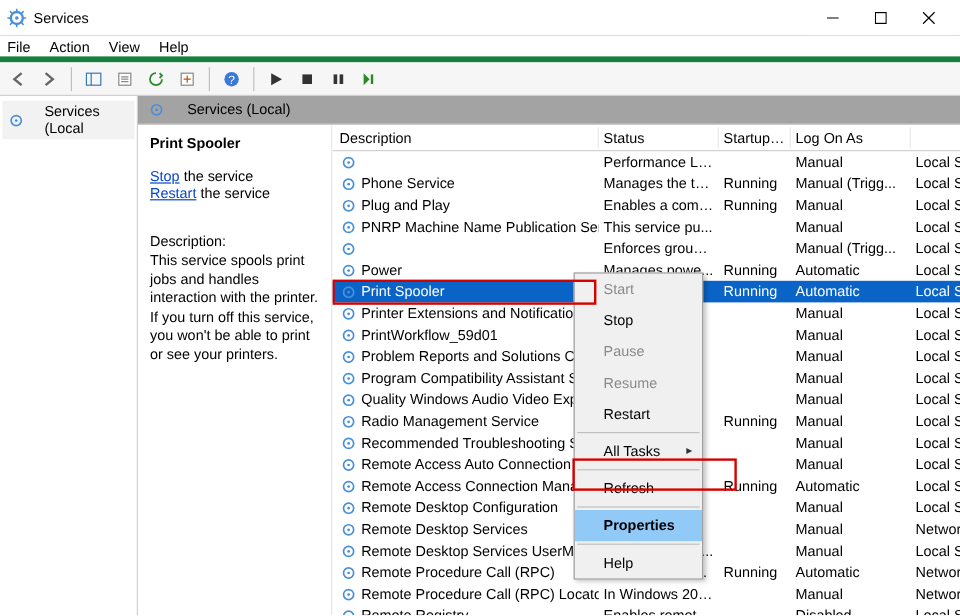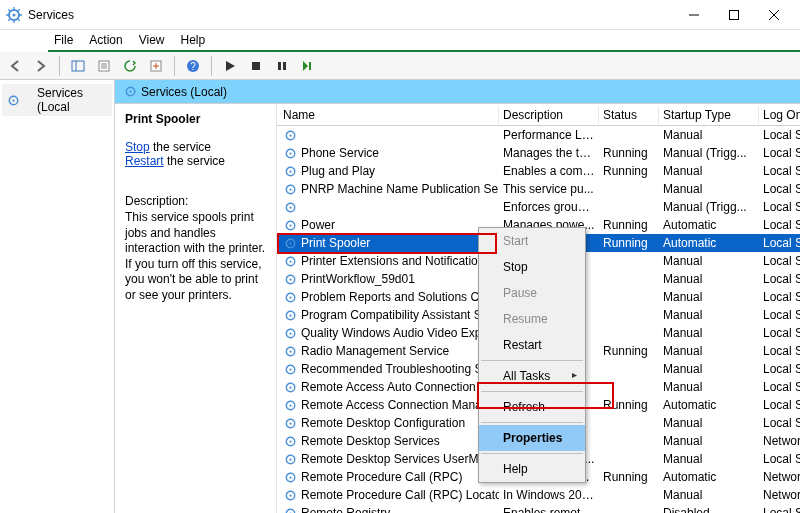--- a/index.html
+++ b/index.html
@@ -28,23 +28,22 @@
     width: 40px; height: 28px; display:flex; align-items:center; justify-content:center;
     background:#fff;
   }
   .win-btn svg { display:block; }
   
   .menubar {
     display: flex;
     padding: 2px 6px;
     gap: 16px;
     height: 22px;
-    border-bottom: 2px solid #15803d;
+    border-bottom: 5px solid #15803d;
     align-items:center;
-    margin-left:48px;
   }
   
   .toolbar {
     height: 28px;
     display: flex;
     align-items: center;
     gap: 4px;
     padding: 0 4px;
     border-bottom: 1px solid #cfcfcf;
     background: #f6f6f6;
@@ -71,24 +70,24 @@
     display:flex; align-items:center; gap:16px; padding:2px 4px;
     background:#f2f2f2;
   }
   .right-pane {
     flex:1;
     display:flex;
     flex-direction:column;
     overflow:hidden;
   }
   .right-header {
-    background:#7dd3fc;
+    background:#a3a3a3;
     border-bottom:1px solid #cfcfcf;
     padding:4px 8px;
-    display:flex; align-items:center; gap:3px;
+    display:flex; gap:18px;
     font-weight:normal;
   }
   .right-content {
     flex:1;
     display:flex;
     overflow:hidden;
     border-top:none;
   }
   .desc-col {
     width:162px;
@@ -313,21 +312,20 @@
         </div>
         <div>
           <span class="link">Restart</span><span> the service</span>
         </div>
         <div class="desc-label">Description:</div>
         <div class="desc-text">This service spools print jobs and handles interaction with the printer. If you turn off this service, you won't be able to print or see your printers.</div>
       </div>
 
       <div class="list-col">
         <div class="list-header">
-          <div>Name</div>
           <div>Description</div>
           <div>Status</div>
           <div>Startup Type</div>
           <div>Log On As</div>
         </div>
         <div class="list-body" id="list-body">
             <div class="list-row">
               <div class="row-name">
                 <span class="gear"><svg viewBox="0 0 16 16">
                     <circle cx="8" cy="8" r="4.5" fill="none" stroke="#4a90d9" stroke-width="1.5"></circle>

